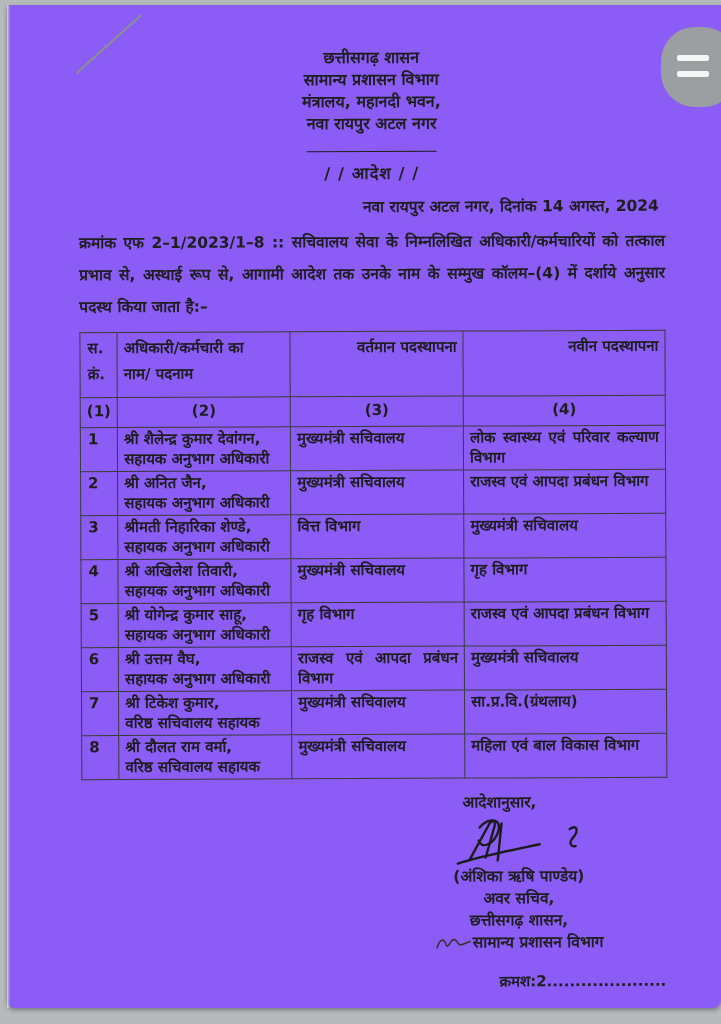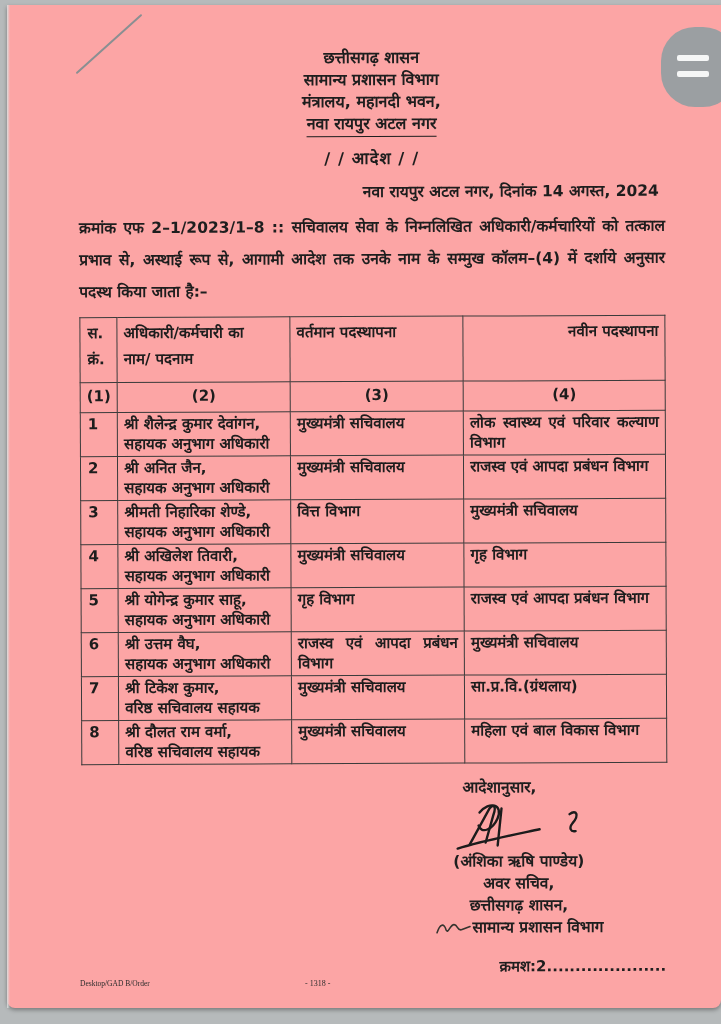--- a/index.html
+++ b/index.html
@@ -3,21 +3,21 @@
 <meta charset="utf-8">
 <style>
   html,body{margin:0;padding:0;}
   body{
     width:721px;height:1024px;position:relative;overflow:hidden;
     background:#b6babb;
     font-family:"DejaVu Sans","Liberation Sans",sans-serif;
   }
   .page{
     position:absolute;left:7px;top:5px;right:0;bottom:16px;
-    background:#fca5a5;
+    background:#8b5cf6;
     border-radius:0 0 8px 8px;
     box-shadow:0 2px 4px rgba(0,0,0,.35);
   }
   .page::before{ 
     content:"";position:absolute;left:0;top:0;bottom:0;width:3px;
     background:linear-gradient(to right,#d9dcdc,rgba(255,255,255,0));
   }
   .fold-mark{
     position:absolute;left:58px;top:38px;width:88px;height:2px;
     background:#8a8f92;transform:rotate(-42deg);border-radius:2px;
@@ -32,21 +32,21 @@
   .menu-btn .bar.b1{top:28px}
   .menu-btn .bar.b2{top:44px}
 
   .sheet-content{
     position:absolute;left:71px;right:57px;top:0;
     transform:rotate(-0.25deg);transform-origin:50% 0;
     color:#1e1e1e;font-weight:600;font-size:15.5px;
   }
   .org-block{margin-top:42px;text-align:center;line-height:22px;font-weight:700;font-size:16px;}
   .org-line{display:block;}
-  .org-line.underlined{display:inline-block;border-bottom:1.7px solid #1e1e1e;padding-bottom:1px;}
+  .org-line.underlined{display:inline-block;border-bottom:1.7px solid #1e1e1e;padding-bottom:16px;}
   .order-heading{text-align:center;font-weight:700;font-size:16.5px;margin-top:9px;letter-spacing:1px;}
   .place-date{text-align:right;margin-top:11px;padding-right:6px;font-weight:600;}
   .body-para{
     margin-top:9px;text-align:justify;line-height:32px;font-weight:600;
   }
 
   table.order-table{
     width:100%;border-collapse:collapse;margin-top:9px;
     font-size:15px;font-weight:600;color:#1d1d1d;
   }
@@ -105,21 +105,21 @@
           <col style="width:29.8%">
           <col style="width:29.8%">
           <col style="width:34.8%">
       </colgroup>
       <tbody>
           <tr class="hdr">
         <td class="c-sno preline">स.
 क्रं.</td>
         <td class="c-name preline">अधिकारी/कर्मचारी का
 नाम/ पदनाम</td>
-        <td class="c-cur" style="text-align:left">वर्तमान पदस्थापना</td>
+        <td class="c-cur" style="text-align:right">वर्तमान पदस्थापना</td>
         <td class="c-new">नवीन पदस्थापना</td>
       </tr>
       <tr class="nums">
         <td>(1)</td>
         <td>(2)</td>
         <td>(3)</td>
         <td>(4)</td>
       </tr>
 
       <tr class="data">
@@ -214,24 +214,20 @@
       <div>
         <svg class="initials-scribble" width="36" height="16" viewBox="0 0 36 16">
           <path d="M2,13 C5,4 9,3 11,10 C13,15 15,5 19,5 C23,5 22,12 27,10 L35,7" fill="none" stroke="#35342f" stroke-width="1.6" stroke-linecap="round"></path>
         </svg><span>सामान्य प्रशासन विभाग</span>
       </div>
     </div>
 
     <div class="continuation">क्रमश:2.....................</div>
   </div>
 
-  <div class="footer-row">
-    <span class="footer-ref">Desktop/GAD B/Order</span>
-    <span class="footer-page">- 1318 -</span>
-  </div>
 </div>
 
 <button class="menu-btn">
   <span>
     <span class="bar b1"></span>
     <span class="bar b2"></span>
   </span>
 </button>
 
 </body></html>

